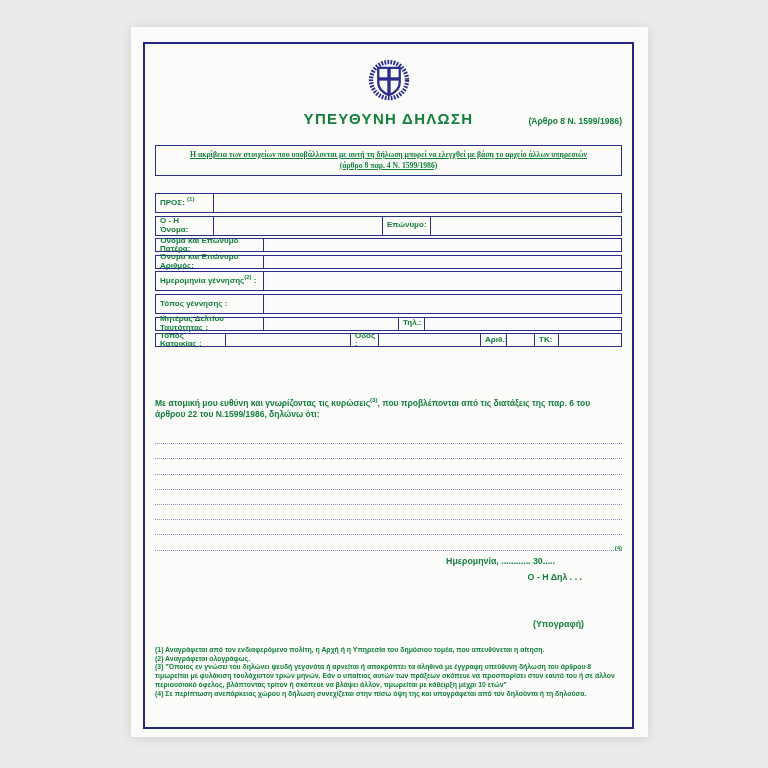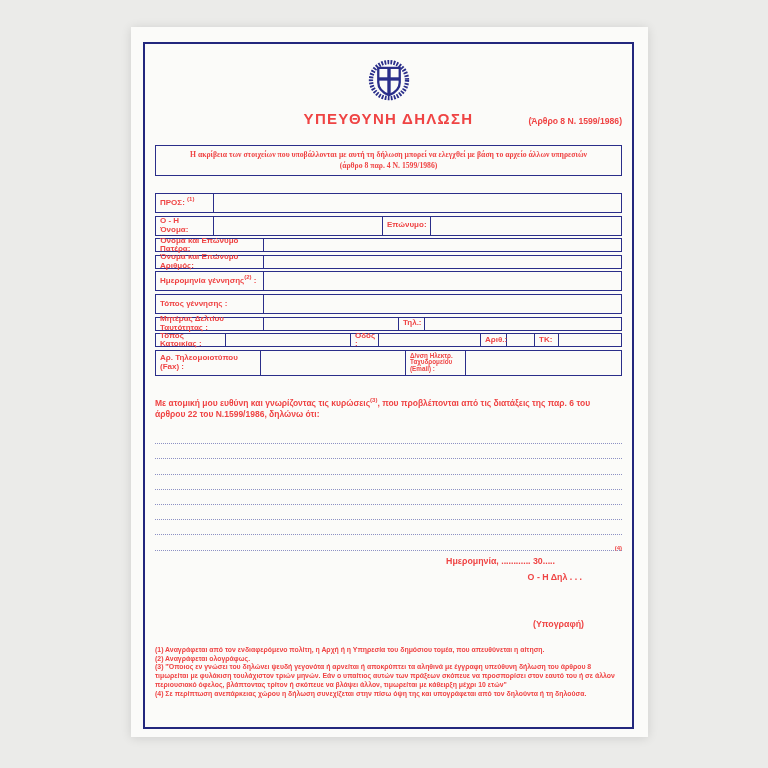--- a/index.html
+++ b/index.html
@@ -3,33 +3,33 @@
 <meta charset="utf-8">
 <style>
   * { margin:0; padding:0; box-sizing:border-box; }
   html,body { width:768px; height:768px; overflow:hidden; }
   body { background:#ebebe9; font-family:"Liberation Sans", sans-serif; position:relative; }
 
   .page { position:absolute; left:131px; top:27px; width:517px; height:710px;
           background:#fbfbf9; box-shadow:0 1px 10px rgba(0,0,0,.12); }
   .frame { position:absolute; left:12px; right:14px; top:15px; bottom:8px;
            border:2.4px solid #23277d; }
-  .content { position:absolute; left:24px; top:0; width:467px; height:100%; color:#ef4444; }
+  .content { position:absolute; left:24px; top:0; width:467px; height:100%; color:#15803d; }
   .abs { position:absolute; left:0; width:100%; }
 
   
   .emblem-wrap { top:30px; text-align:center; }
   .title { top:83px; text-align:center; font-weight:bold; font-size:15px; letter-spacing:1.3px; }
   .subtitle { top:89px; text-align:right; font-weight:bold; font-size:8.6px; }
 
   
   .notice { top:118px; height:31px; border:1.4px solid #2a2e8a;
             display:flex; flex-direction:column; align-items:center; justify-content:center;
             font-family:"Liberation Serif", serif; font-weight:bold; font-size:7.7px;
-            line-height:1.4; text-align:center; }
+            line-height:1.4; text-align:center;text-decoration:underline; }
 
   
   .ftable { top:166px; display:flex; flex-direction:column; gap:2.6px; }
   .frow { display:flex; border:1.3px solid #2a2e8a; height:19px; background:transparent; }
   .frow.h20 { height:20px; } .frow.h18 { height:14px; } .frow.h26 { height:26px; }
   .cell { display:flex; align-items:center; padding:1px 4px; font-weight:bold; font-size:8px;
           border-right:1.3px solid #2a2e8a; line-height:1.05; }
   .cell:last-child { border-right:none; }
   .blank { padding:0; }
   .lbl sup, .para sup { font-size:6px; vertical-align:super; line-height:0; }
@@ -122,26 +122,20 @@
         <div class="cell lbl" style="width:70px">Τόπος Κατοικίας :</div>
         <div class="cell blank" style="width:125px"></div>
         <div class="cell lbl" style="width:28px">Οδός :</div>
         <div class="cell blank" style="width:102px"></div>
         <div class="cell lbl" style="width:26px">Αριθ.:</div>
         <div class="cell blank" style="width:28px"></div>
         <div class="cell lbl" style="width:24px">ΤΚ:</div>
         <div class="cell blank" style="flex:1"></div>
       </div>
 
-      <div class="frow h26">
-        <div class="cell lbl" style="width:105px">Αρ. Τηλεομοιοτύπου (Fax) :</div>
-        <div class="cell blank" style="width:145px"></div>
-        <div class="cell lbl email-lbl" style="width:60px">Δ/νση Ηλεκτρ. Ταχυδρομείου (Email) :</div>
-        <div class="cell blank" style="flex:1"></div>
-      </div>
 
     </div>
 
     <div class="abs para">
       <span>Με ατομική μου ευθύνη και γνωρίζοντας τις κυρώσεις</span><sup>(3)</sup><span>, που προβλέπονται από τις διατάξεις της παρ. 6 του άρθρου 22 του Ν.1599/1986, δηλώνω ότι:</span>
     </div>
 
     <div class="abs dlines">
       <div class="dline"></div>
       <div class="dline"></div>

